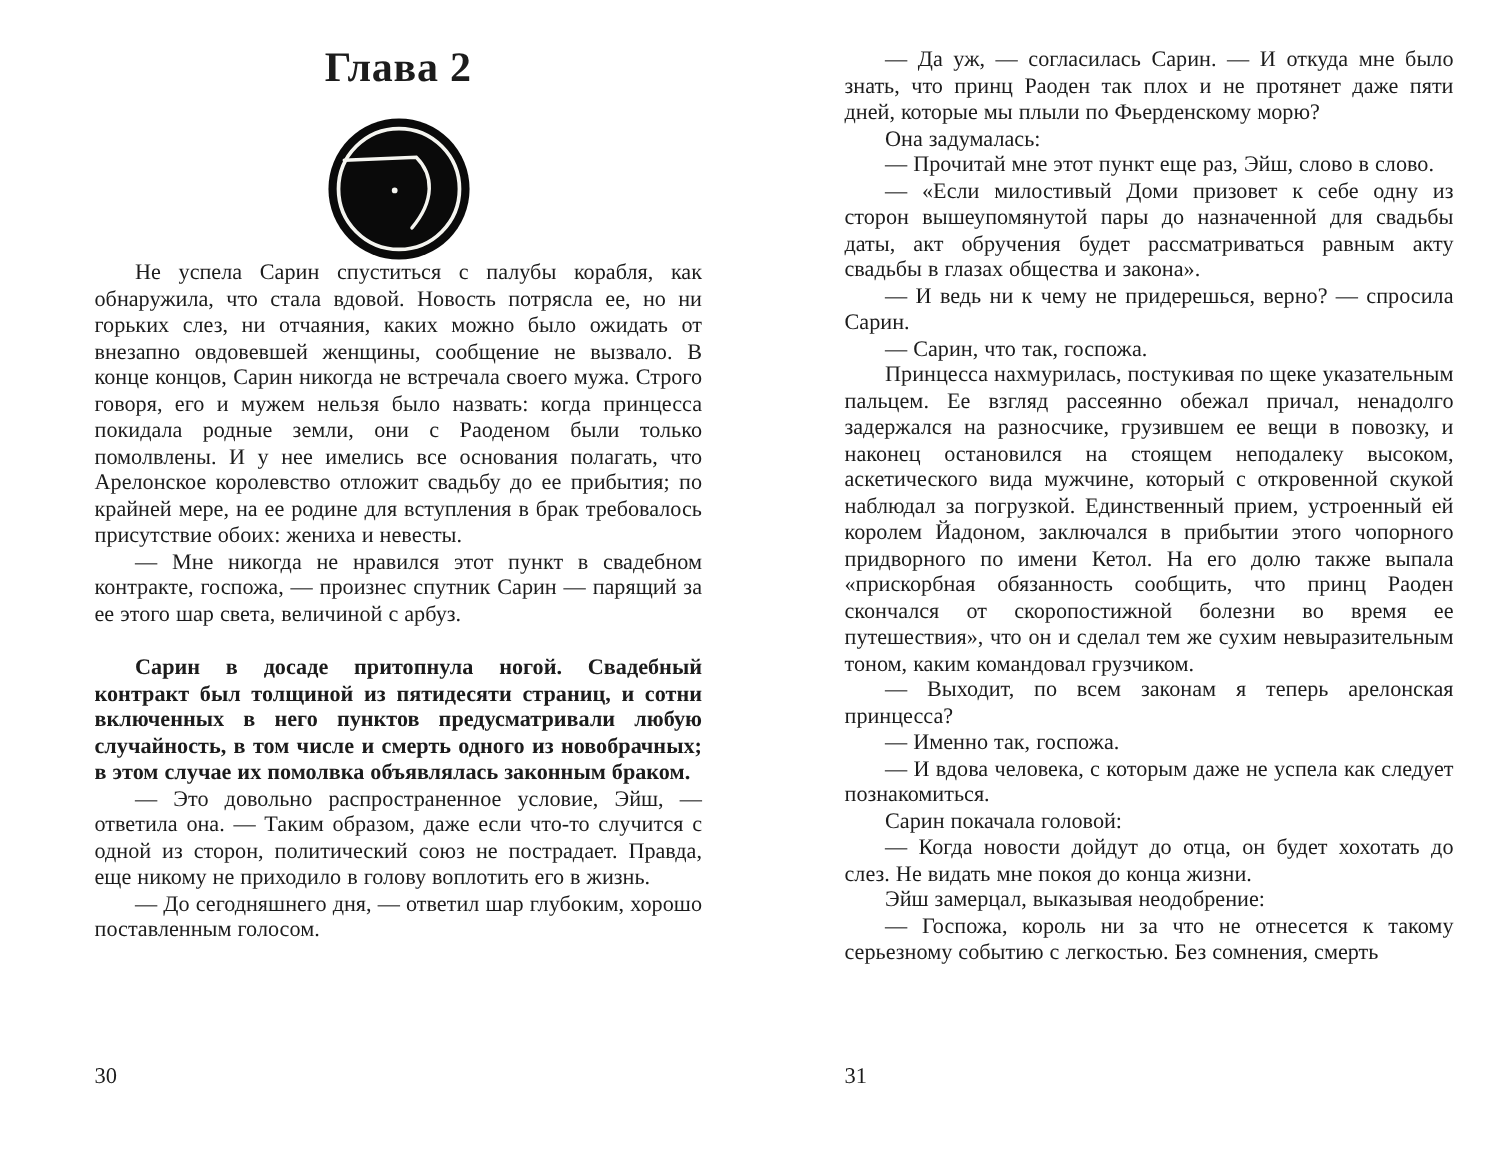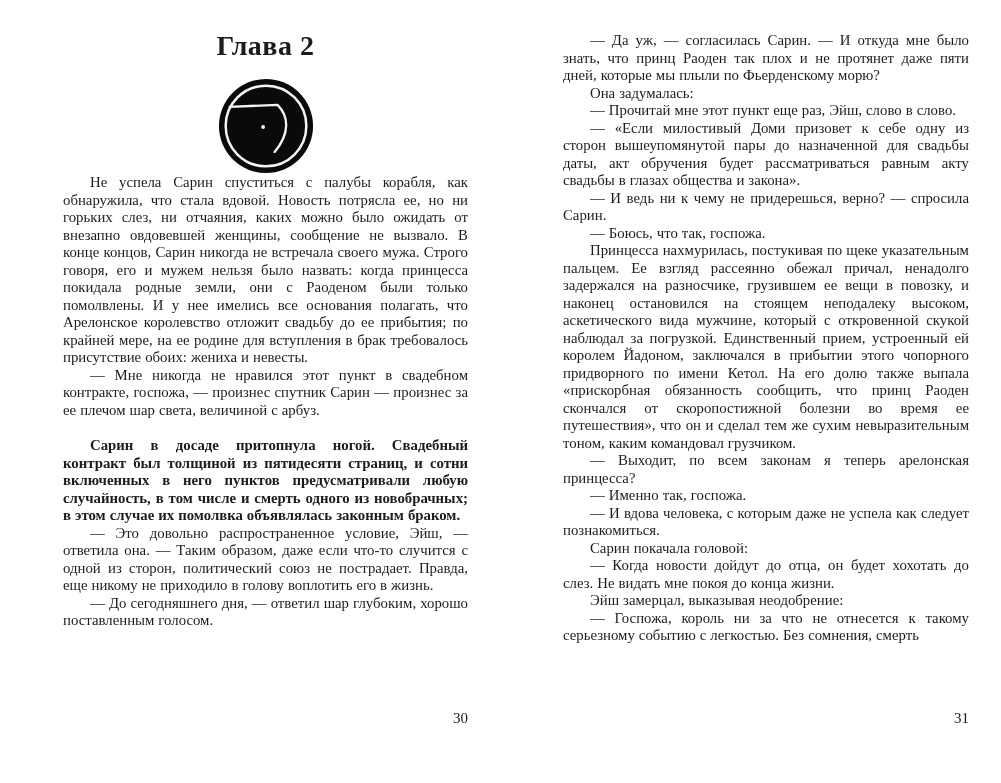--- a/index.html
+++ b/index.html
@@ -49,21 +49,21 @@
   .page-left .body-text  { }
   .page-right .body-text { padding-top: 32px; }
 
   .scene-break { margin-top: 18px !important; font-weight: bold; }
 
   .page-num {
     position: absolute;
     top: 710px;
     left: 0;
     width: 100%;
-    text-align: right;
+    text-align: left;
     font-size: 15px;
   }
 </style>
 </head>
 <body>
 
 <div class="page page-left">
 
   <h1 class="chapter-title">Глава 2</h1>
 
@@ -75,38 +75,38 @@
       <circle cx="50" cy="50" r="42" fill="none" stroke="#f5f5f0" stroke-width="2.6"></circle>
 
       <path d="M 12 30 L 62 28 C 74 40, 75 58, 59 77" fill="none" stroke="#f5f5f0" stroke-width="2.4" stroke-linecap="round"></path>
 
       <circle cx="47" cy="51" r="2" fill="#f5f5f0"></circle>
     </svg>
   </div>
 
   <div class="body-text">
     <p>Не успела Сарин спуститься с палубы корабля, как обнаружила, что стала вдовой. Новость потрясла ее, но ни горьких слез, ни отчаяния, каких можно было ожидать от внезапно овдовевшей женщины, сообщение не вызвало. В конце концов, Сарин никогда не встречала своего мужа. Строго говоря, его и мужем нельзя было назвать: когда принцесса покидала родные земли, они с Раоденом были только помолвлены. И у нее имелись все основания полагать, что Арелонское королевство отложит свадьбу до ее прибытия; по крайней мере, на ее родине для вступления в брак требовалось присутствие обоих: жениха и невесты.</p>
-    <p>— Мне никогда не нравился этот пункт в свадебном контракте, госпожа, — произнес спутник Сарин — произнес за ее плечом шар света, величиной с арбуз.</p>
+    <p>— Мне никогда не нравился этот пункт в свадебном контракте, госпожа, — произнес спутник Сарин — парящий за ее этого шар света, величиной с арбуз.</p>
     <p class="scene-break">Сарин в досаде притопнула ногой. Свадебный контракт был толщиной из пятидесяти страниц, и сотни включенных в него пунктов предусматривали любую случайность, в том числе и смерть одного из новобрачных; в этом случае их помолвка объявлялась законным браком.</p>
     <p>— Это довольно распространенное условие, Эйш, — ответила она. — Таким образом, даже если что-то случится с одной из сторон, политический союз не пострадает. Правда, еще никому не приходило в голову воплотить его в жизнь.</p>
     <p>— До сегодняшнего дня, — ответил шар глубоким, хорошо поставленным голосом.</p>
   </div>
 
   <div class="page-num">30</div>
 </div>
 
 <div class="page page-right">
 
   <div class="body-text">
     <p>— Да уж, — согласилась Сарин. — И откуда мне было знать, что принц Раоден так плох и не протянет даже пяти дней, которые мы плыли по Фьерденскому морю?</p>
     <p>Она задумалась:</p>
     <p>— Прочитай мне этот пункт еще раз, Эйш, слово в слово.</p>
     <p>— «Если милостивый Доми призовет к себе одну из сторон вышеупомянутой пары до назначенной для свадьбы даты, акт обручения будет рассматриваться равным акту свадьбы в глазах общества и закона».</p>
     <p>— И ведь ни к чему не придерешься, верно? — спросила Сарин.</p>
-    <p>— Боюсь, что так, госпожа.</p>
+    <p>— Сарин, что так, госпожа.</p>
     <p>Принцесса нахмурилась, постукивая по щеке указательным пальцем. Ее взгляд рассеянно обежал причал, ненадолго задержался на разносчике, грузившем ее вещи в повозку, и наконец остановился на стоящем неподалеку высоком, аскетического вида мужчине, который с откровенной скукой наблюдал за погрузкой. Единственный прием, устроенный ей королем Йадоном, заключался в прибытии этого чопорного придворного по имени Кетол. На его долю также выпала «прискорбная обязанность сообщить, что принц Раоден скончался от скоропостижной болезни во время ее путешествия», что он и сделал тем же сухим невыразительным тоном, каким командовал грузчиком.</p>
     <p>— Выходит, по всем законам я теперь арелонская принцесса?</p>
     <p>— Именно так, госпожа.</p>
     <p>— И вдова человека, с которым даже не успела как следует познакомиться.</p>
     <p>Сарин покачала головой:</p>
     <p>— Когда новости дойдут до отца, он будет хохотать до слез. Не видать мне покоя до конца жизни.</p>
     <p>Эйш замерцал, выказывая неодобрение:</p>
     <p>— Госпожа, король ни за что не отнесется к такому серьезному событию с легкостью. Без сомнения, смерть</p>
   </div>
 

